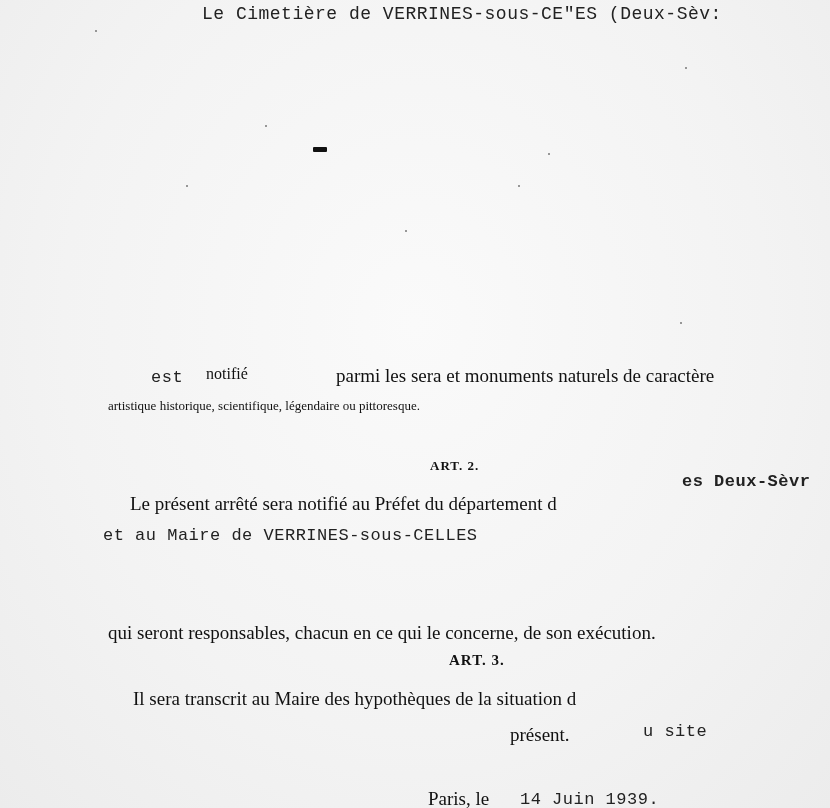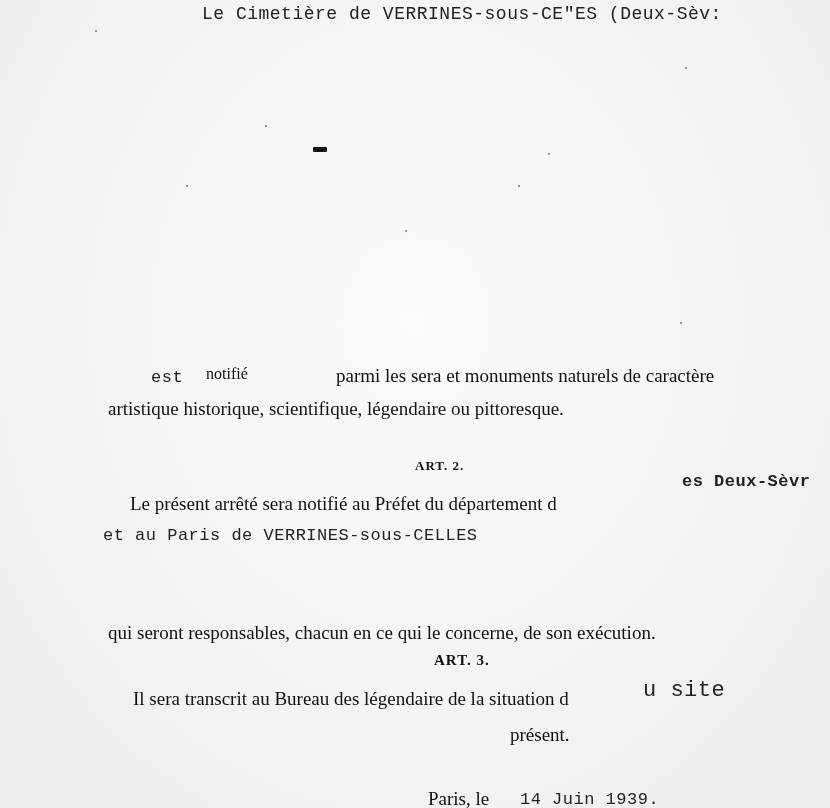--- a/index.html
+++ b/index.html
@@ -12,30 +12,30 @@
     background: radial-gradient(ellipse at 50% 40%, #fafafa 0%, #f3f3f3 60%, #ececec 100%); }
   .tw { font-family:"Liberation Mono", monospace; color:#222; letter-spacing:0.5px; }
   .serif { font-family:"Liberation Serif", serif; color:#111; }
   .abs { position:absolute; white-space:nowrap; }
   .header { left:202px; top:4px; font-size:18px; }
   .dash { left:313px; top:147px; width:14px; height:5px; background:#111; border-radius:1px; }
   .speck { position:absolute; width:2px; height:2px; background:#777; border-radius:50%; }
   .line1-a { left:151px; top:368px; font-size:17px; }
   .line1-b { left:206px; top:365px; font-size:17px; }
   .line1-c { left:336px; top:365px; font-size:19px; }
-  .line2 { left:108px; top:398px; font-size:19px; }
-  .art { font-size:13px; font-weight:bold; letter-spacing:1px; font-variant:small-caps; }
+  .line2 { left:108px; top:398px; font-size:13px; }
+  .art { font-size:13px; font-weight:bold; letter-spacing:1px; font-variant:small-caps;margin-left:15px; }
   .art2 { left:415px; top:458px; }
   .p2-a { left:130px; top:493px; font-size:19px; }
   .p2-b { left:682px; top:472px; font-size:17px;font-weight:bold; }
   .p2-c { left:103px; top:526px; font-size:17px; }
   .p3 { left:108px; top:622px; font-size:19px; }
   .art3 { left:434px; top:652px; font-size:15px; }
   .p4-a { left:133px; top:688px; font-size:19px; }
-  .p4-b { left:643px; top:678px; font-size:22px; }
+  .p4-b { left:643px; top:722px; font-size:17px; }
   .p4-c { left:510px; top:724px; font-size:19px; }
   .sig-a { left:428px; top:788px; font-size:19px; }
   .sig-b { left:520px; top:790px; font-size:17px; }
 </style>
 </head>
 <body>
 
 <div class="page">
 
   <div class="abs header tw">Le Cimetière de VERRINES-sous-CE"ES (Deux-Sèv:</div>
@@ -52,24 +52,24 @@
   <span class="speck" style="left:95px;top:30px"></span>
 
   <div class="abs line1-a tw">est</div>
   <div class="abs line1-b serif" style="font-size:16px">notifié</div>
   <div class="abs line1-c serif">parmi les sera et monuments naturels de caractère</div>
   <div class="abs line2 serif">artistique historique, scientifique, légendaire ou pittoresque.</div>
 
   <div class="abs art art2 serif">ART. 2.</div>
   <div class="abs p2-a serif">Le présent arrêté sera notifié au Préfet du département d</div>
   <div class="abs p2-b tw">es Deux-Sèvr</div>
-  <div class="abs p2-c tw">et au Paris de VERRINES-sous-CELLES</div>
+  <div class="abs p2-c tw">et au Maire de VERRINES-sous-CELLES</div>
   <div class="abs p3 serif">qui seront responsables, chacun en ce qui le concerne, de son exécution.</div>
 
   <div class="abs art art3 serif">ART. 3.</div>
-  <div class="abs p4-a serif">Il sera transcrit au Bureau des légendaire de la situation d</div>
+  <div class="abs p4-a serif">Il sera transcrit au Maire des hypothèques de la situation d</div>
   <div class="abs p4-b tw">u site</div>
   <div class="abs p4-c serif">présent.</div>
 
   <div class="abs sig-a serif">Paris, le</div>
   <div class="abs sig-b tw">14 Juin 1939.</div>
 
 </div>
 
 </body></html>

